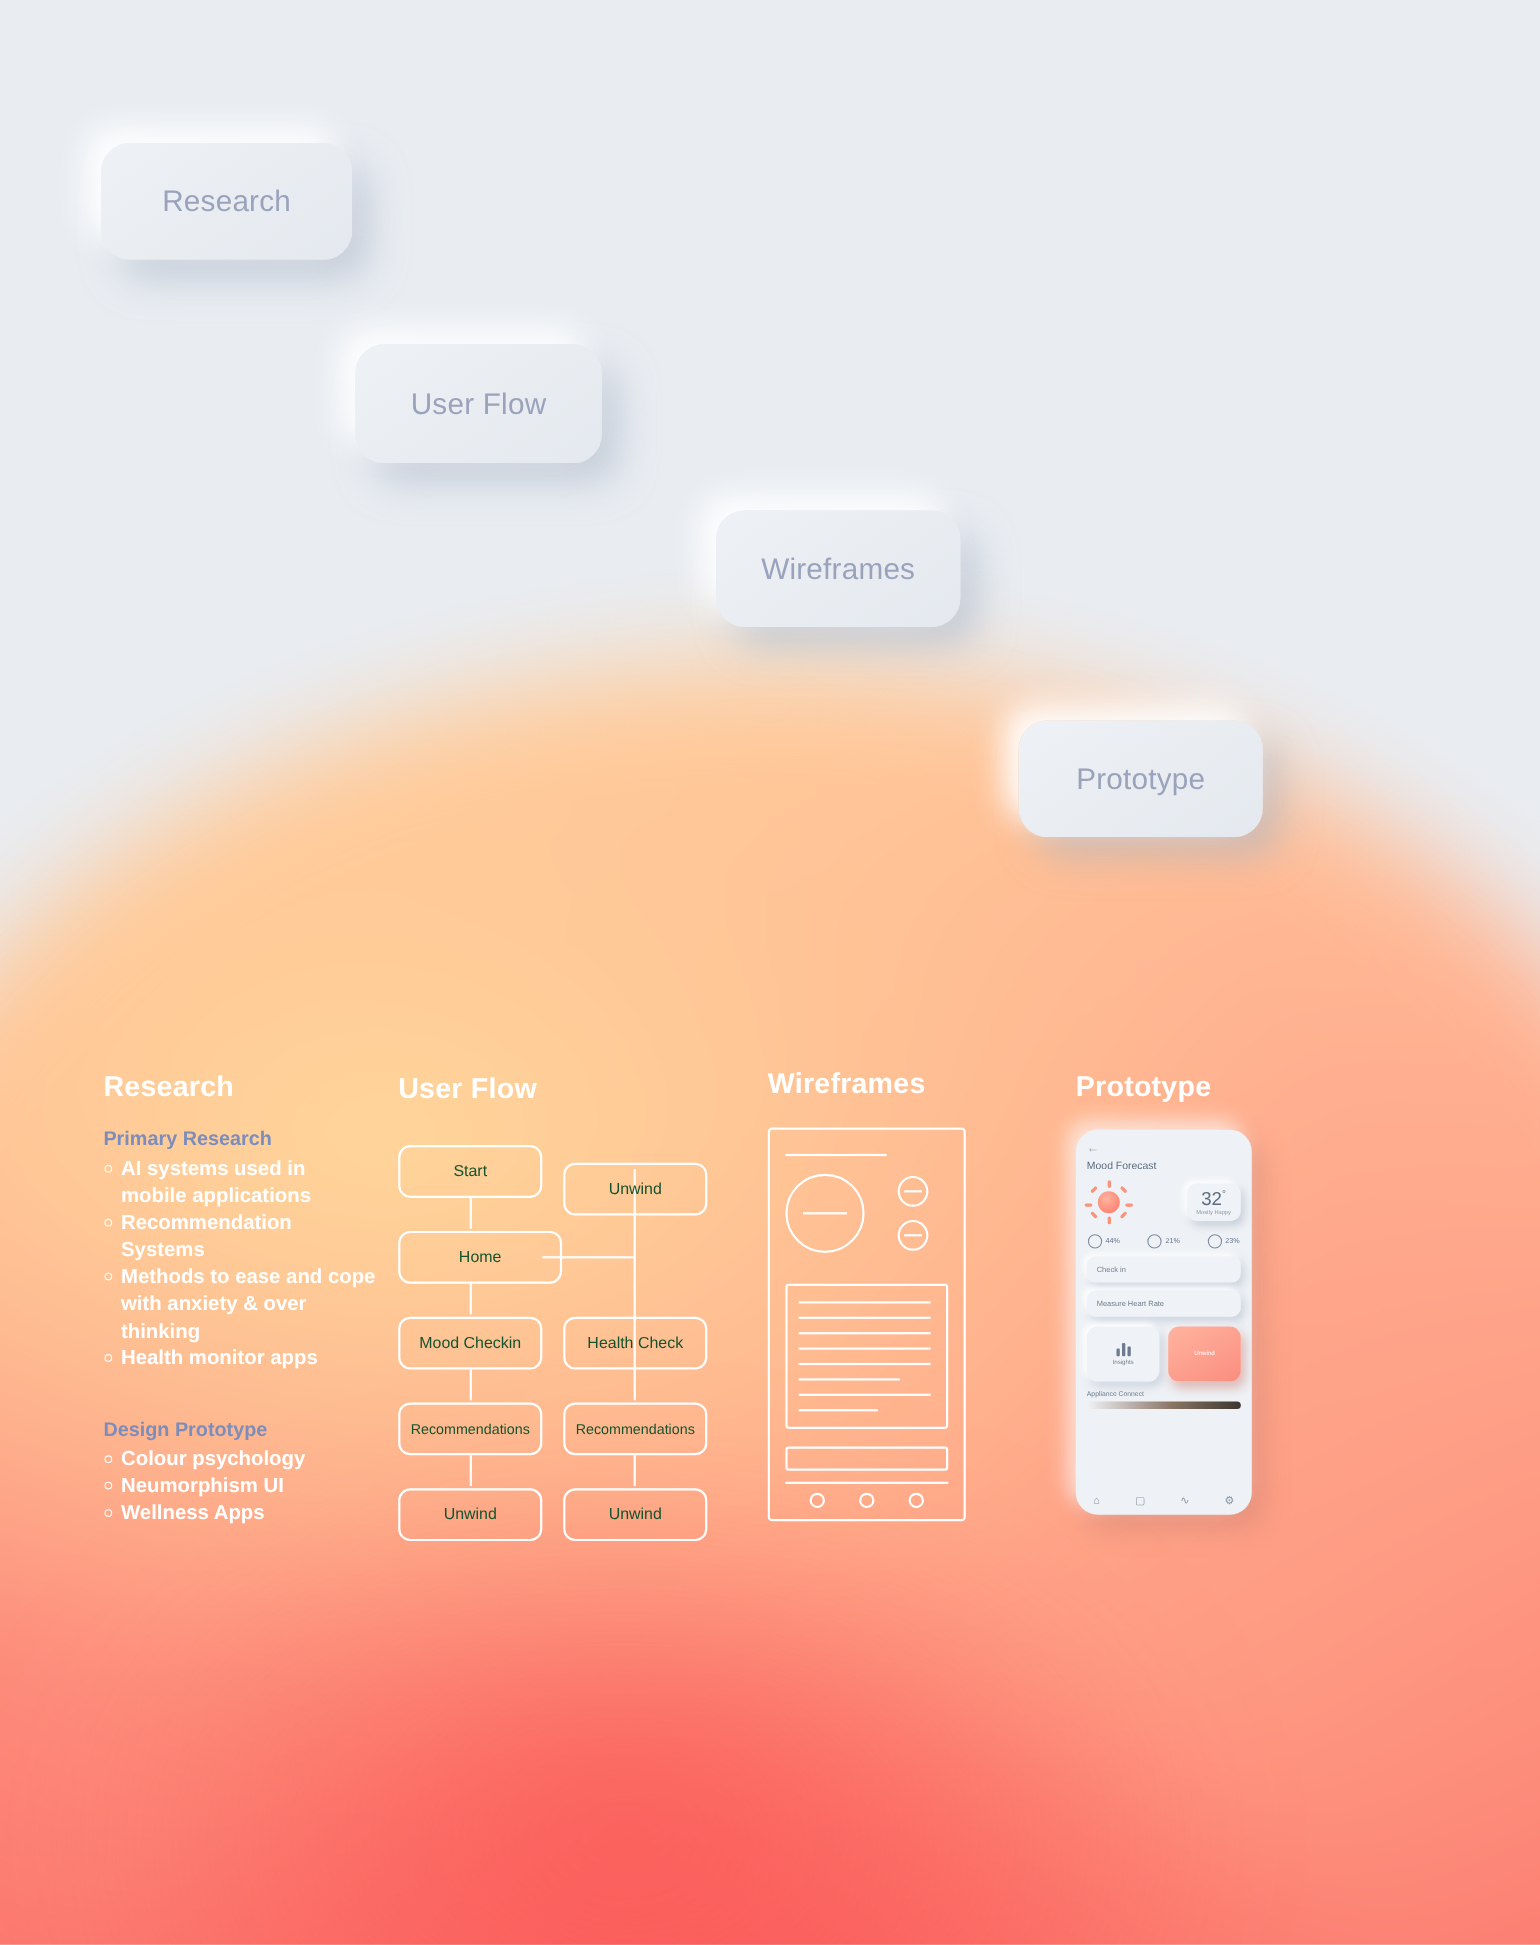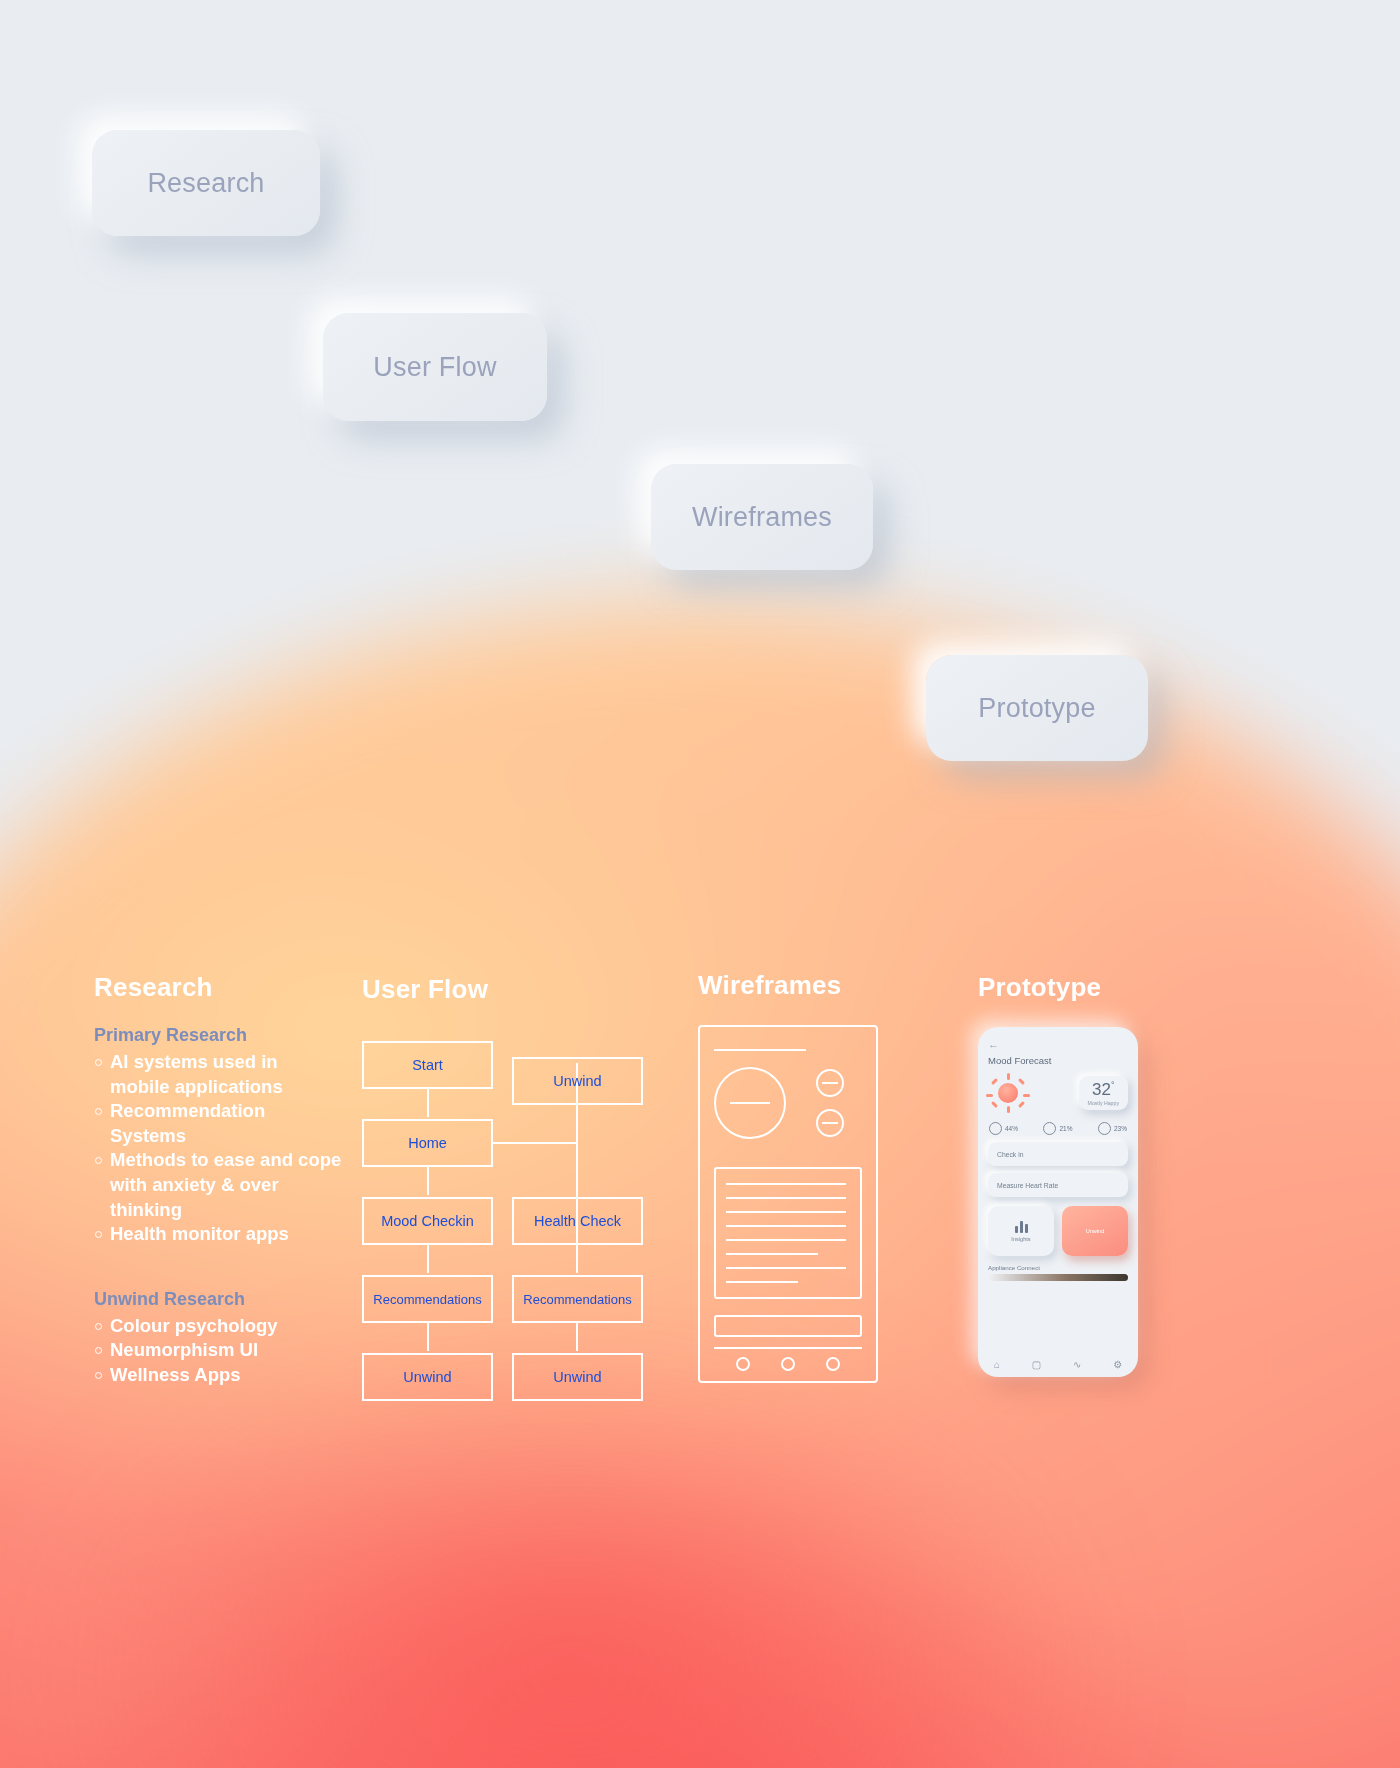--- a/index.html
+++ b/index.html
@@ -106,25 +106,25 @@
   }
   .gap { height: 42px; }
 
   
   #col-userflow { left: 362px; top: 974px; width: 300px; }
   #col-userflow .col-head { margin-bottom: 30px; }
   #flow-wrap { position: relative; width: 300px; height: 360px; }
   .fbox {
     position: absolute;
     border: 2.4px solid #ffffff;
-    border-radius: 0;
+    border-radius: 11px;
     display: flex;
     align-items: center;
     justify-content: center;
-    color: #1d4ed8;
+    color: #14532d;
     font-size: 14.5px;
     text-align: center;
     padding: 0 4px;
   }
   .fline { position: absolute; background: #ffffff; }
 
   
   #col-wireframe { left: 698px; top: 970px; width: 200px; }
   #col-wireframe .col-head { margin-bottom: 24px; }
   #wf-phone {
@@ -249,21 +249,21 @@
 <div class="col" id="col-research">
   <div class="col-head">Research</div>
   <div class="sub-head">Primary Research</div>
   <ul class="bul">
     <li>AI systems used in mobile applications</li>
     <li>Recommendation Systems</li>
     <li>Methods to ease and cope with anxiety &amp; over thinking</li>
     <li>Health monitor apps</li>
   </ul>
   <div class="gap"></div>
-  <div class="sub-head">Unwind Research</div>
+  <div class="sub-head">Design Prototype</div>
   <ul class="bul">
     <li>Colour psychology</li>
     <li>Neumorphism UI</li>
     <li>Wellness Apps</li>
   </ul>
 </div>
 
 <div class="col" id="col-userflow">
   <div class="col-head">User Flow</div>
   <div id="flow-wrap">
@@ -273,21 +273,21 @@
     <div class="fline" style="left:65px; top:210px; width:2.4px; height:28px;"></div>
     <div class="fline" style="left:65px; top:288px; width:2.4px; height:28px;"></div>
     <div class="fline" style="left:131px; top:107px; width:84px; height:2.4px;"></div>
     <div class="fline" style="left:214px; top:28px; width:2.4px; height:182px;"></div>
     <div class="fline" style="left:214px; top:210px; width:2.4px; height:28px;"></div>
     <div class="fline" style="left:214px; top:288px; width:2.4px; height:28px;"></div>
 
     <div class="fbox" style="left:0px;  top:6px;   width:131px; height:48px;">
         <span>Start</span>
       </div>
-    <div class="fbox" style="left:0px;  top:84px;  width:131px; height:48px;">
+    <div class="fbox" style="left:0px;  top:84px;  width:149px; height:48px;">
         <span>Home</span>
       </div>
     <div class="fbox" style="left:0px;  top:162px; width:131px; height:48px;">
         <span>Mood Checkin</span>
       </div>
     <div class="fbox" style="left:0px;  top:240px; width:131px; height:48px;">
         <span style="font-size:13px">Recommendations</span>
       </div>
     <div class="fbox" style="left:0px;  top:318px; width:131px; height:48px;">
         <span>Unwind</span>

